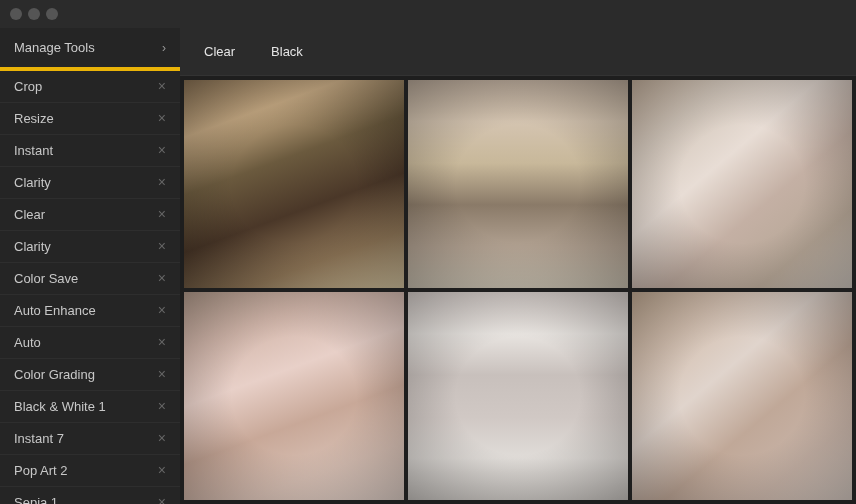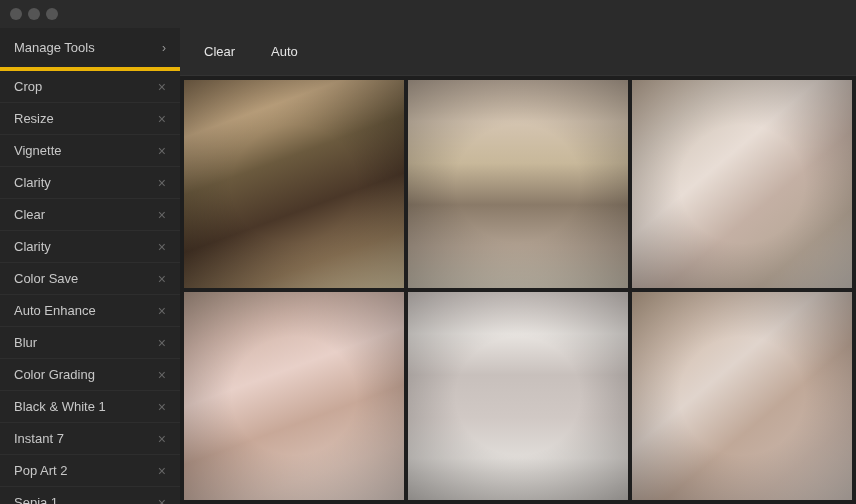--- a/index.html
+++ b/index.html
@@ -63,21 +63,21 @@
       font-weight: 400;
       border-bottom: 4px solid #eab308;
     }
     .manage-tools .chevron {
       color: #999;
       font-size: 12px;
     }
 
     .sidebar-item {
       display: flex;
-      align-items: flex-end;
+      align-items: flex-start;
       justify-content: space-between;
       padding: 8px 14px;
       color: #c8c8c8;
       font-size: 13px;
       cursor: pointer;
       border-bottom: 1px solid #2e2e2e;
     }
     .sidebar-item .close-icon {
       color: #666;
       font-size: 14px;
@@ -191,21 +191,21 @@
     <div id="sidebar-items-container">
         <div class="sidebar-item">
           <span>Crop</span>
           <span class="close-icon">×</span>
         </div>
         <div class="sidebar-item">
           <span>Resize</span>
           <span class="close-icon">×</span>
         </div>
         <div class="sidebar-item">
-          <span>Vignette</span>
+          <span>Instant</span>
           <span class="close-icon">×</span>
         </div>
         <div class="sidebar-item">
           <span>Clarity</span>
           <span class="close-icon">×</span>
         </div>
         <div class="sidebar-item">
           <span>Clear</span>
           <span class="close-icon">×</span>
         </div>
@@ -215,21 +215,21 @@
         </div>
         <div class="sidebar-item">
           <span>Color Save</span>
           <span class="close-icon">×</span>
         </div>
         <div class="sidebar-item">
           <span>Auto Enhance</span>
           <span class="close-icon">×</span>
         </div>
         <div class="sidebar-item">
-          <span>Blur</span>
+          <span>Auto</span>
           <span class="close-icon">×</span>
         </div>
         <div class="sidebar-item">
           <span>Color Grading</span>
           <span class="close-icon">×</span>
         </div>
         <div class="sidebar-item">
           <span>Black &amp; White 1</span>
           <span class="close-icon">×</span>
         </div>
@@ -245,21 +245,21 @@
           <span>Sepia 1</span>
           <span class="close-icon">×</span>
         </div>
       </div>
   </div>
 
   <div class="content">
 
     <div class="toolbar">
       <button class="toolbar-btn">Clear</button>
-      <button class="toolbar-btn">Auto</button>
+      <button class="toolbar-btn">Black</button>
     </div>
 
     <div class="image-grid">
       <div class="image-cell img-1"></div>
       <div class="image-cell img-2"></div>
       <div class="image-cell img-3"></div>
       <div class="image-cell img-4"></div>
       <div class="image-cell img-5"></div>
       <div class="image-cell img-6"></div>
     </div>

